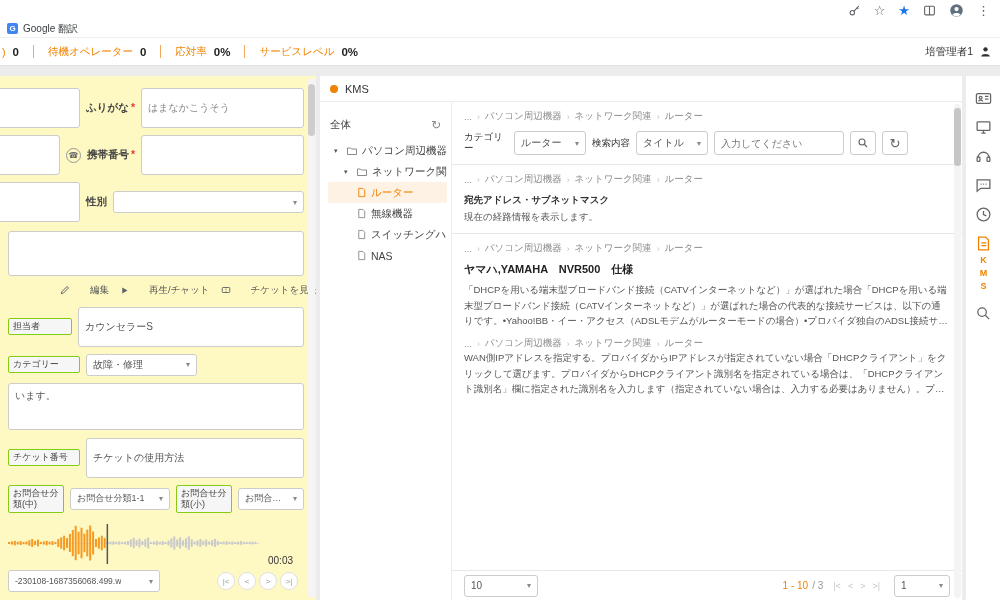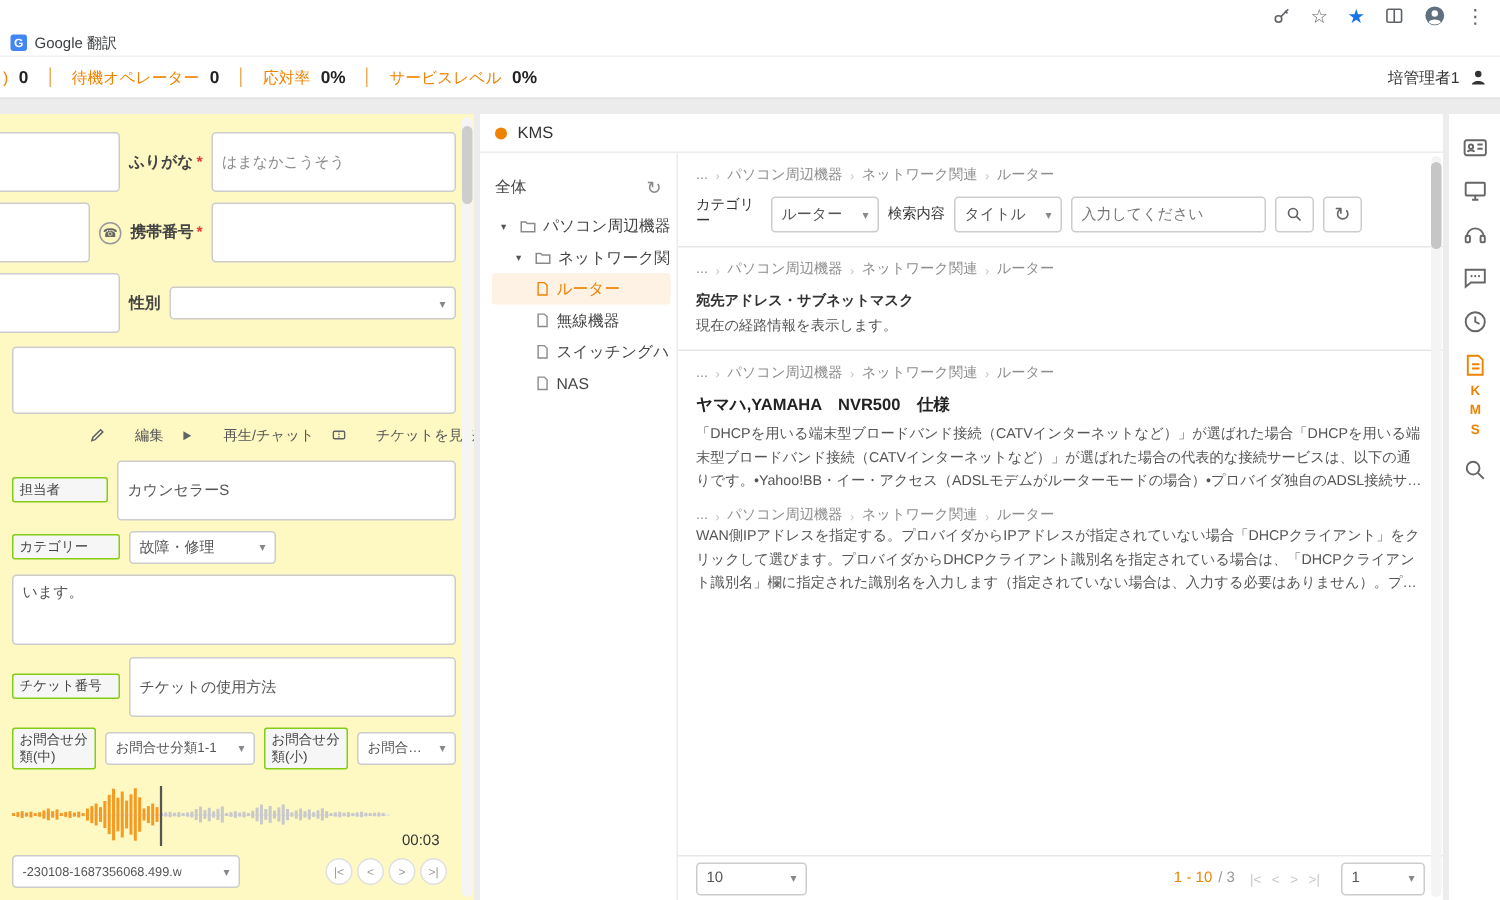--- a/index.html
+++ b/index.html
@@ -210,21 +210,21 @@
         <span>初期化</span>
       </button>
     </div>
 
     <div class="frow">
       <span class="chip" style="width:64px">担当者</span>
       <input class="inp grow" value="カウンセラーS" style="">
     </div>
     <div class="frow">
       <span class="chip" style="width:72px">カテゴリー</span>
-      <div class="sel" style="width:98px">
+      <div class="sel" style="width:111px">
           <span>故障・修理</span>
           <span class="car">▾</span>
         </div>
     </div>
     <textarea class="ta ta2" style="">います。</textarea>
     <div class="frow">
       <span class="chip" style="width:72px">チケット番号</span>
       <input class="inp grow" value="チケットの使用方法" style="">
     </div>
     <div class="frow">

